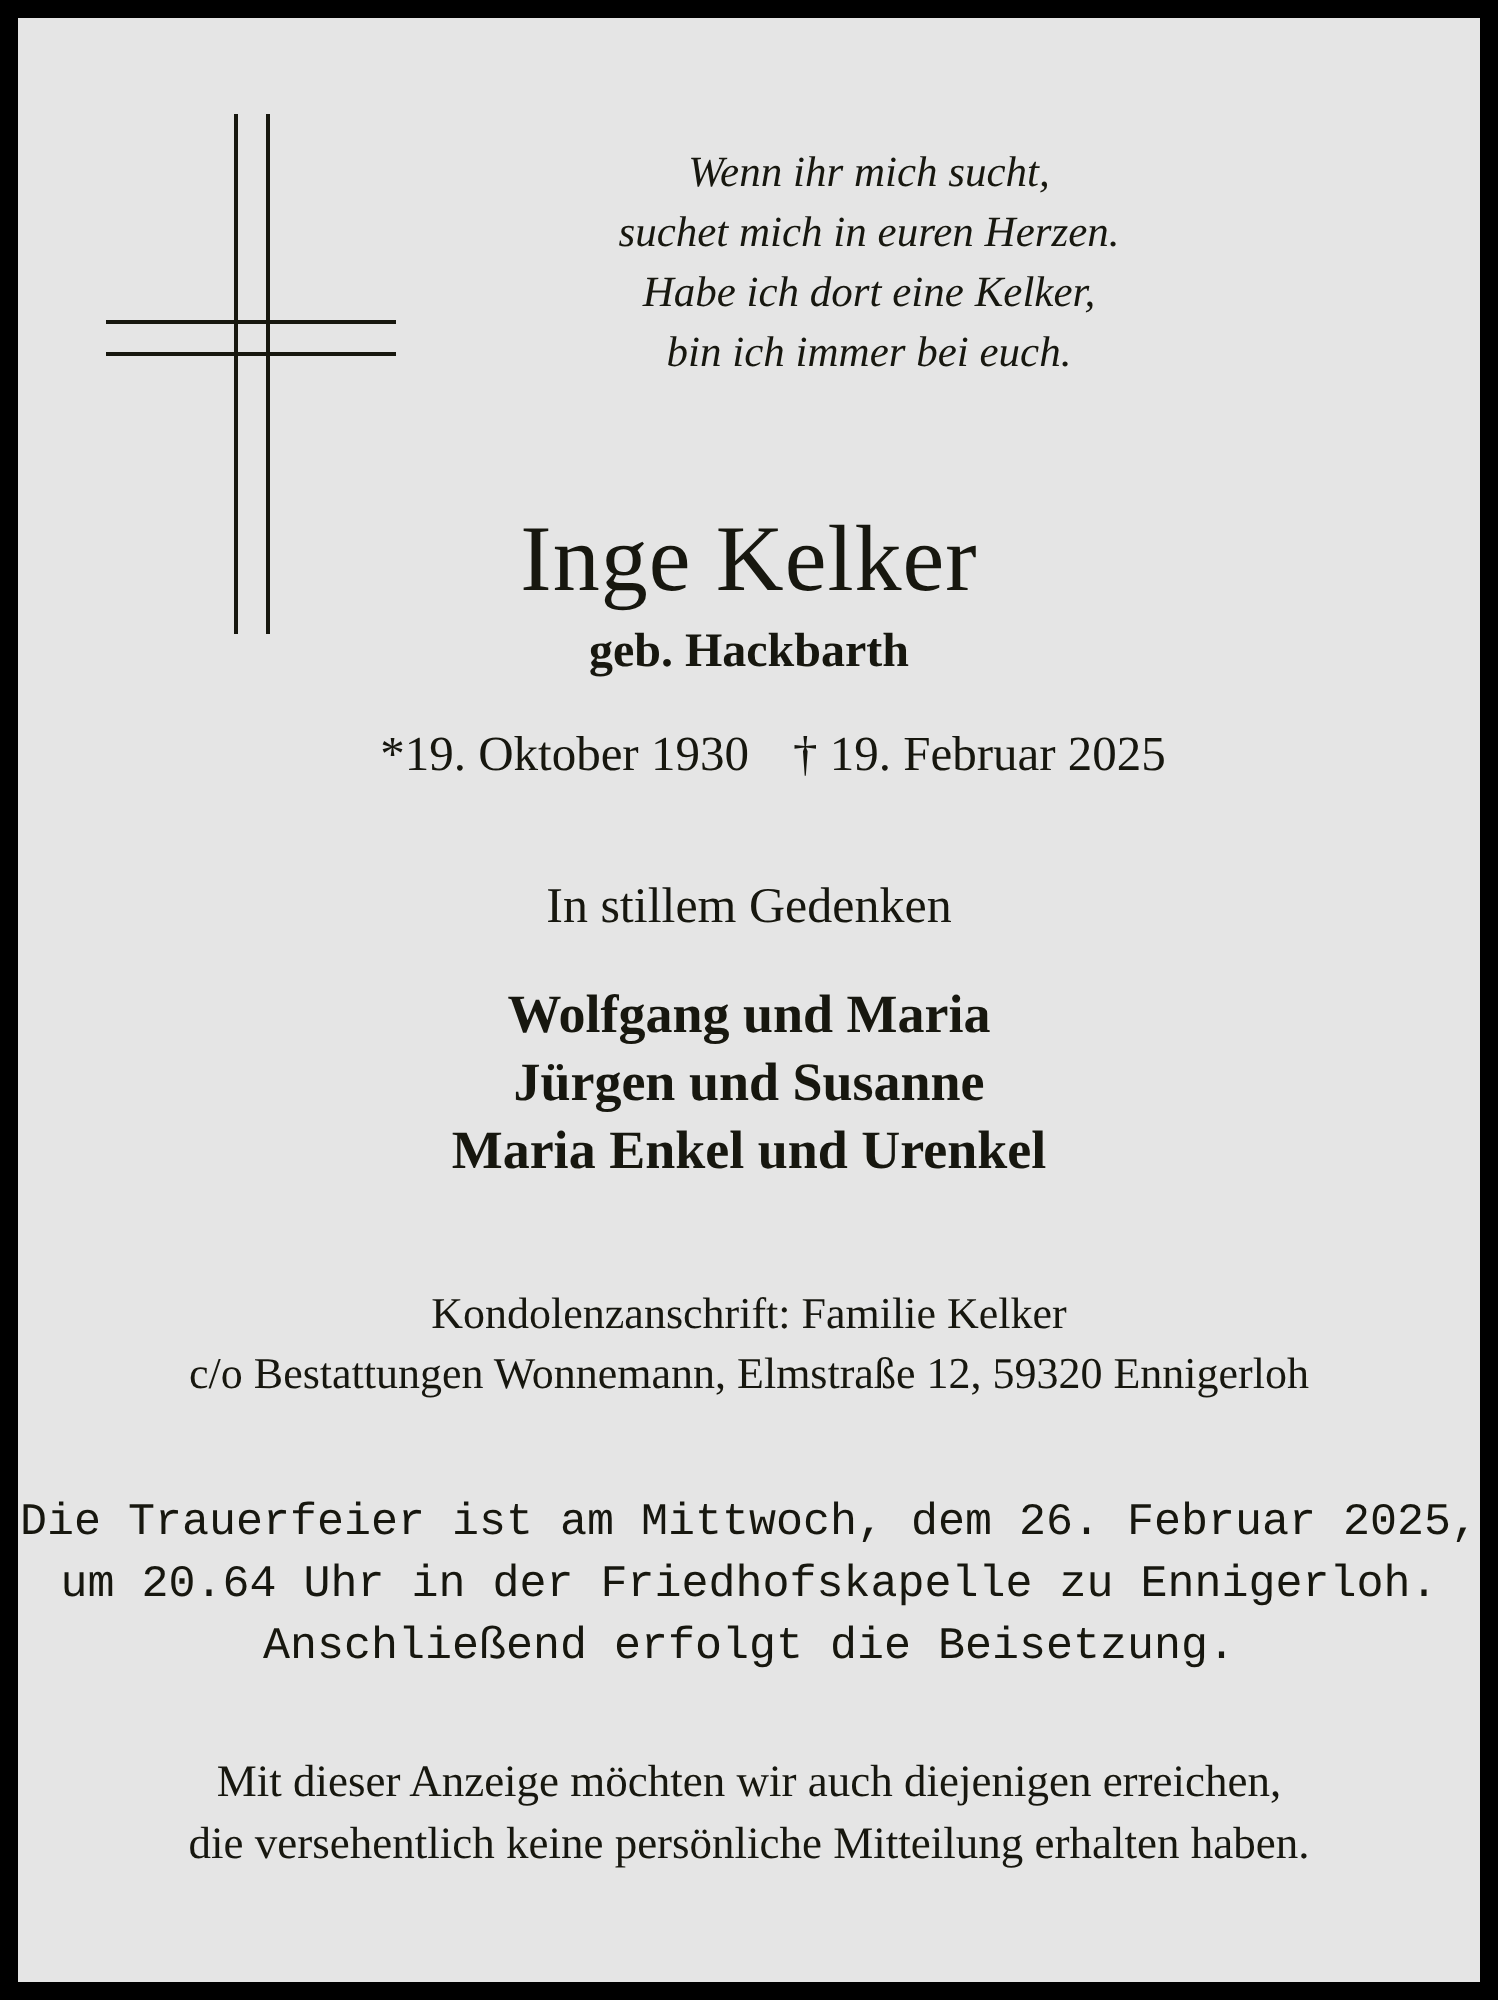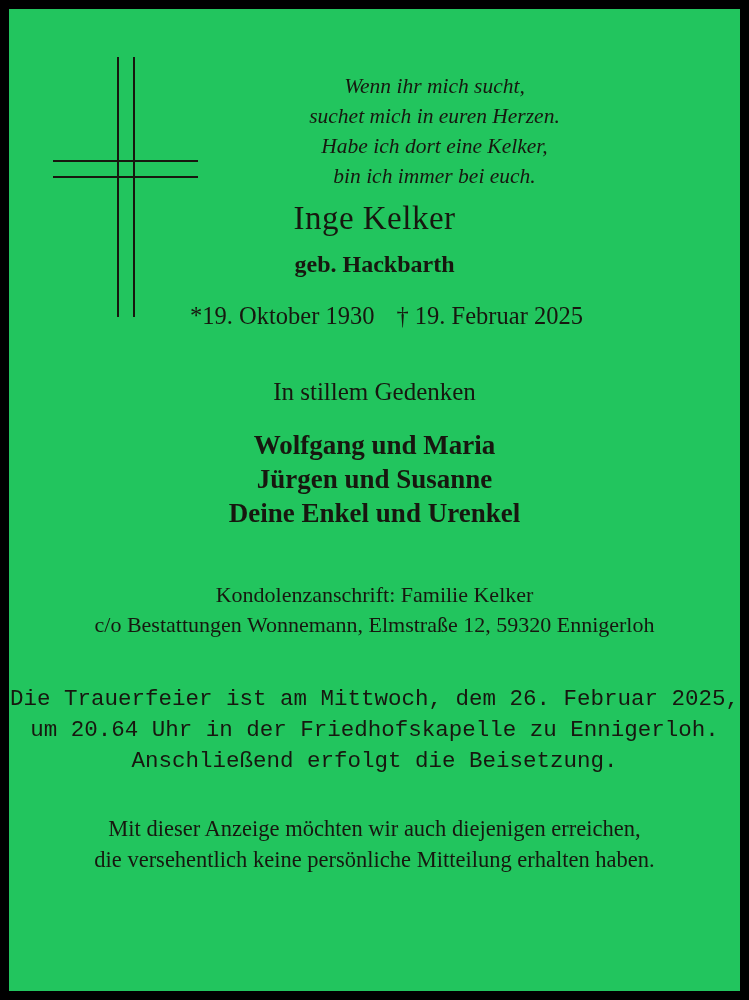--- a/index.html
+++ b/index.html
@@ -12,21 +12,21 @@
     height: 1000px;
     overflow: hidden;
     font-family: "Liberation Serif", serif;
   }
   .obituary {
     position: absolute;
     left: 9px;
     top: 9px;
     width: 731px;
     height: 982px;
-    background: #22c55e;
+    background: #e5e5e5;
     box-sizing: border-box;
   }
   .cross {
     position: absolute;
     left: 44px;
     top: 48px;
     width: 145px;
     height: 260px;
   }
   .cross .v-outer {
@@ -71,21 +71,22 @@
   .verse {
     margin: 62px 0 0 0;
     padding-left: 120px;
     font-style: italic;
     font-size: 21.5px;
     line-height: 30px;
     color: #17170f;
   }
   .verse div { white-space: nowrap; }
   .name {
-    font-size: 33px;
+    margin-top: 62px;
+    font-size: 47px;
     line-height: 54px;
     color: #17170f;
     letter-spacing: 0.5px;
   }
   .maiden {
     margin-top: 6px;
     font-size: 24px;
     font-weight: bold;
     color: #17170f;
   }
@@ -154,21 +155,21 @@
 
     <div class="dates">
       <span>*19. Oktober 1930</span><span class="sep"></span><span>† 19. Februar 2025</span>
     </div>
 
     <div class="memory">In stillem Gedenken</div>
 
     <div class="family">
       <div>Wolfgang und Maria</div>
       <div>Jürgen und Susanne</div>
-      <div>Deine Enkel und Urenkel</div>
+      <div>Maria Enkel und Urenkel</div>
     </div>
 
     <div class="condolence">
       <div>Kondolenzanschrift: Familie Kelker</div>
       <div>c/o Bestattungen Wonnemann, Elmstraße 12, 59320 Ennigerloh</div>
     </div>
 
     <div class="ceremony">
       <div>Die Trauerfeier ist am Mittwoch, dem 26. Februar 2025,</div>
       <div>um 20.64 Uhr in der Friedhofskapelle zu Ennigerloh.</div>

